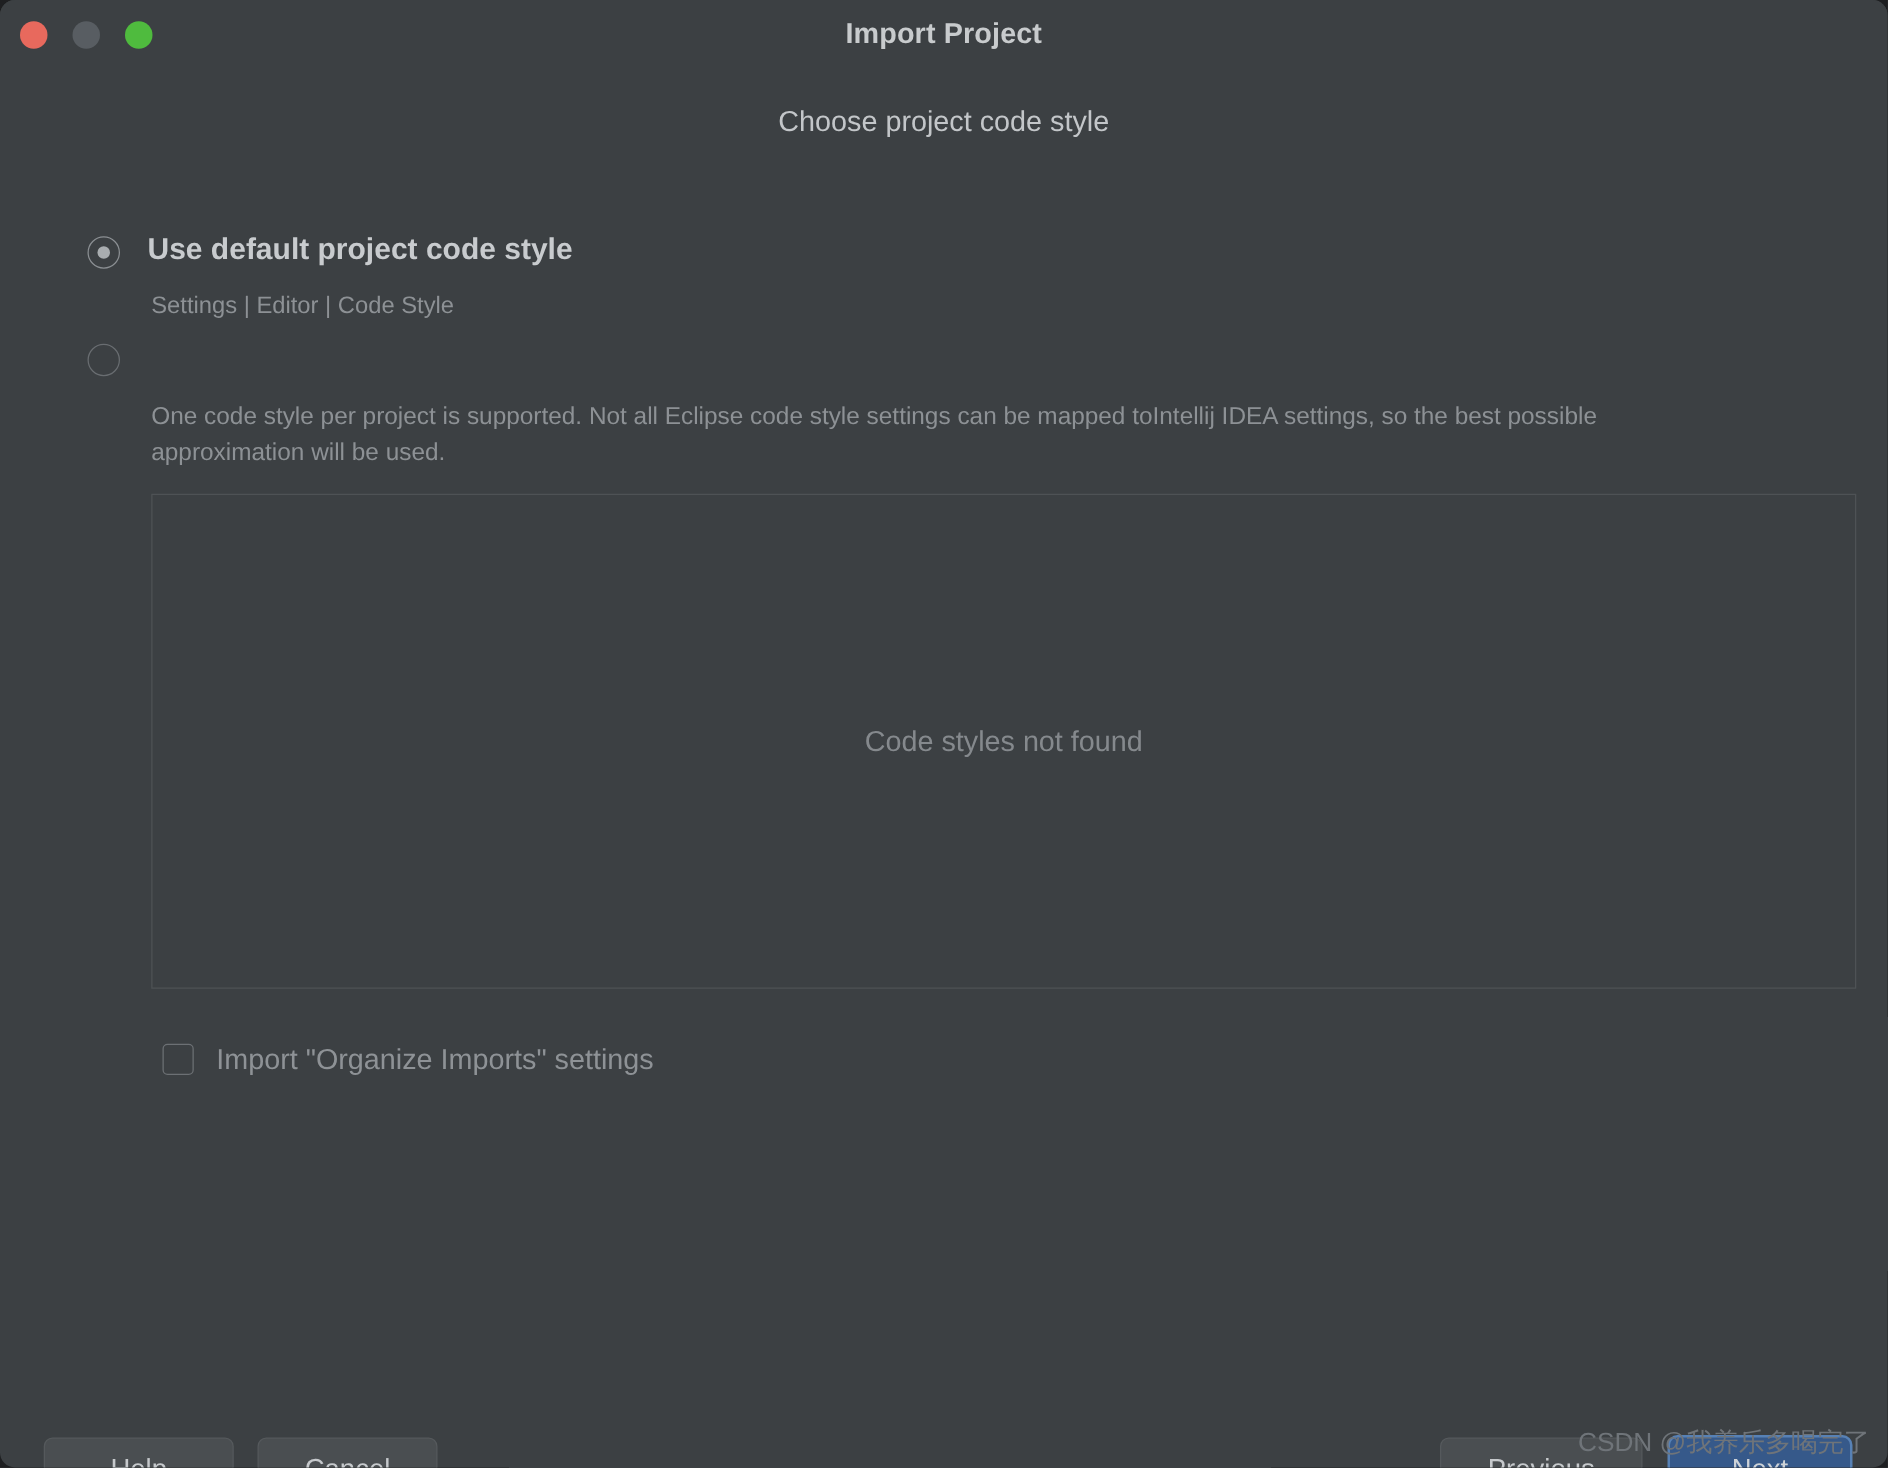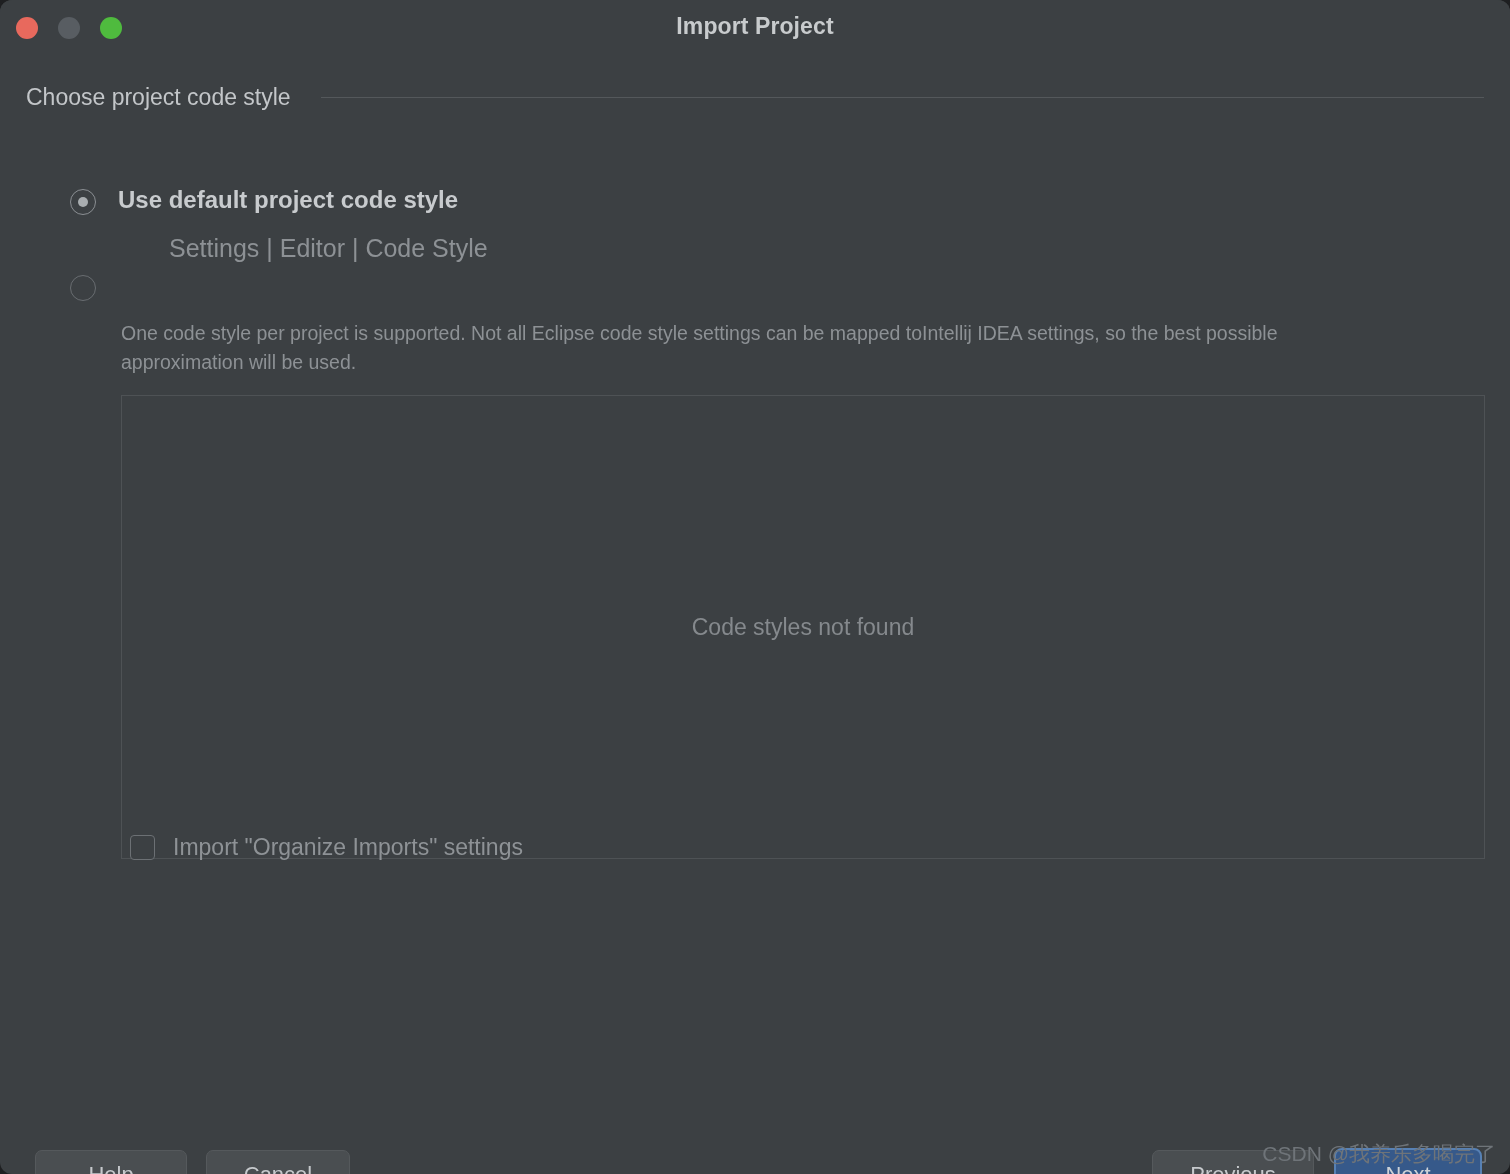--- a/index.html
+++ b/index.html
@@ -69,20 +69,21 @@
 
   
   .section-header {
     position: absolute;
     left: 26px;
     top: 28px;
     right: 26px;
     display: flex;
     align-items: center;
     gap: 30px;
+    flex-direction: column;
   }
   .section-header .label {
     font-size: 23px;
     color: #c3c6c9;
     white-space: nowrap;
   }
   .section-header .rule {
     flex: 1;
     height: 1px;
     background: #54585b;
@@ -128,42 +129,41 @@
     color: #c8cbce;
     white-space: nowrap;
     font-weight: bold;
   }
   .radio-label.dim { color: #8a8e92; }
 
   .sub-note {
     position: absolute;
     left: 121px;
     top: 178px;
-    font-size: 25px;
+    font-size: 19px;
     color: #8d9195;
-    margin-left: 48px;
   }
 
   .desc {
     position: absolute;
     left: 121px;
     top: 263px;
     width: 1180px;
     font-size: 19.5px;
     line-height: 29px;
     color: #8d9195;
   }
 
   
   .list-panel {
     position: absolute;
     left: 121px;
     top: 339px;
     width: 1364px;
-    height: 464px;
+    height: 396px;
     box-sizing: border-box;
     border: 1.4px solid #4e5255;
     background: #3c4043;
     display: flex;
     align-items: center;
     justify-content: center;
   }
   .empty-text {
     font-size: 23px;
     color: #85898d;

